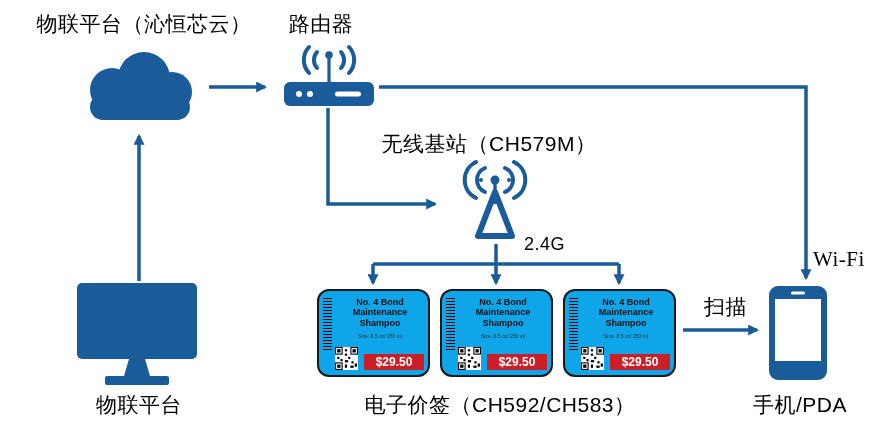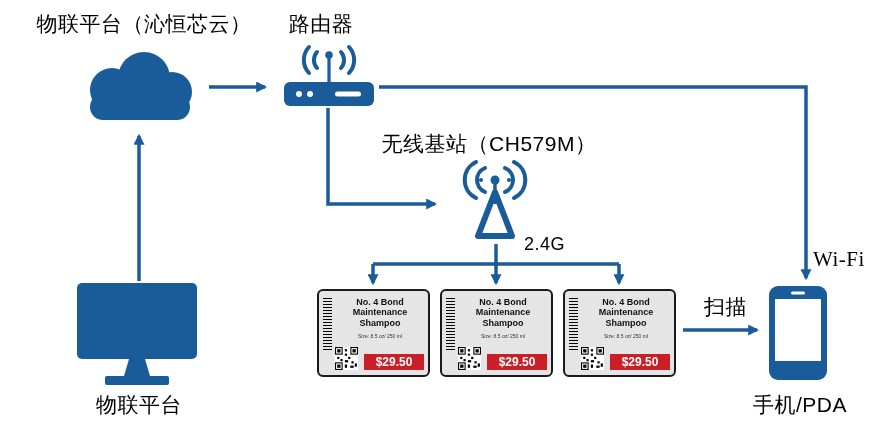--- a/index.html
+++ b/index.html
@@ -10,22 +10,22 @@
   .label {
     position:absolute; font-size:21px; font-weight:500; color:#000;
     white-space:nowrap; letter-spacing:0.5px;
   }
   .label.centered { transform:translateX(-50%); }
   .conn { position:absolute; left:0; top:0; pointer-events:none; }
   .icon { position:absolute; }
 
   
   .tag {
-    position:absolute; top:289px; width:113px; height:88px; background:#e5e5e5;
-    border:2px solid #1a1a1a; border-radius:6px; box-sizing:border-box;
+    position:absolute; top:289px; width:113px; height:88px; background:#0ea5e9;
+    border:2px solid #1a1a1a; border-radius:12px; box-sizing:border-box;
   }
   .tag-1 { left:300px; } .tag-2 { left:423px; } .tag-3 { left:546px; }
   .tag .barcode {
     position:absolute; left:4px; top:7px; width:9px; height:52px;
     background:repeating-linear-gradient(to bottom,#000 0 1px,transparent 1px 3px);
   }
   .tag .tag-title {
     position:absolute; left:16px; right:3px; top:6px; text-align:center;
     font-size:9px; font-weight:700; line-height:1.15; color:#111;
   }
@@ -62,20 +62,21 @@
       <line x1="479" y1="264" x2="479" y2="283" marker-end="url(#arrow)"></line>
       <line x1="602" y1="264" x2="602" y2="283" marker-end="url(#arrow)"></line>
       <line x1="666" y1="330" x2="740" y2="330" marker-end="url(#arrow)"></line>
     </g>
   </svg>
 
   <div class="label centered" style="left:127px; top:10px;">物联平台（沁恒芯云）</div>
   <div class="label centered" style="left:304px; top:10px;">路由器</div>
   <div class="label centered" style="left:472px; top:130px;">无线基站（CH579M）</div>
   <div class="label centered" style="left:122px; top:391px;">物联平台</div>
+  <div class="label centered" style="left:483px; top:391px;">电子价签（CH592/CH583）</div>
   <div class="label centered" style="left:783px; top:391px;">手机/PDA</div>
 
   <div class="label" style="left:507px; top:234px; font-size:18px;">2.4G</div>
   <div class="label" style="left:796px; top:247px;font-family:Liberation Serif, serif;">Wi-Fi</div>
   <div class="label" style="left:687px; top:293px;">扫描</div>
 
   <svg class="icon" style="left:55px; top:42px;" width="135" height="85" viewBox="0 0 135 85">
     <g fill="#1a5b99">
       <rect x="18" y="52" width="100" height="26" rx="13"></rect>
       <circle cx="40" cy="48" r="22"></circle>

